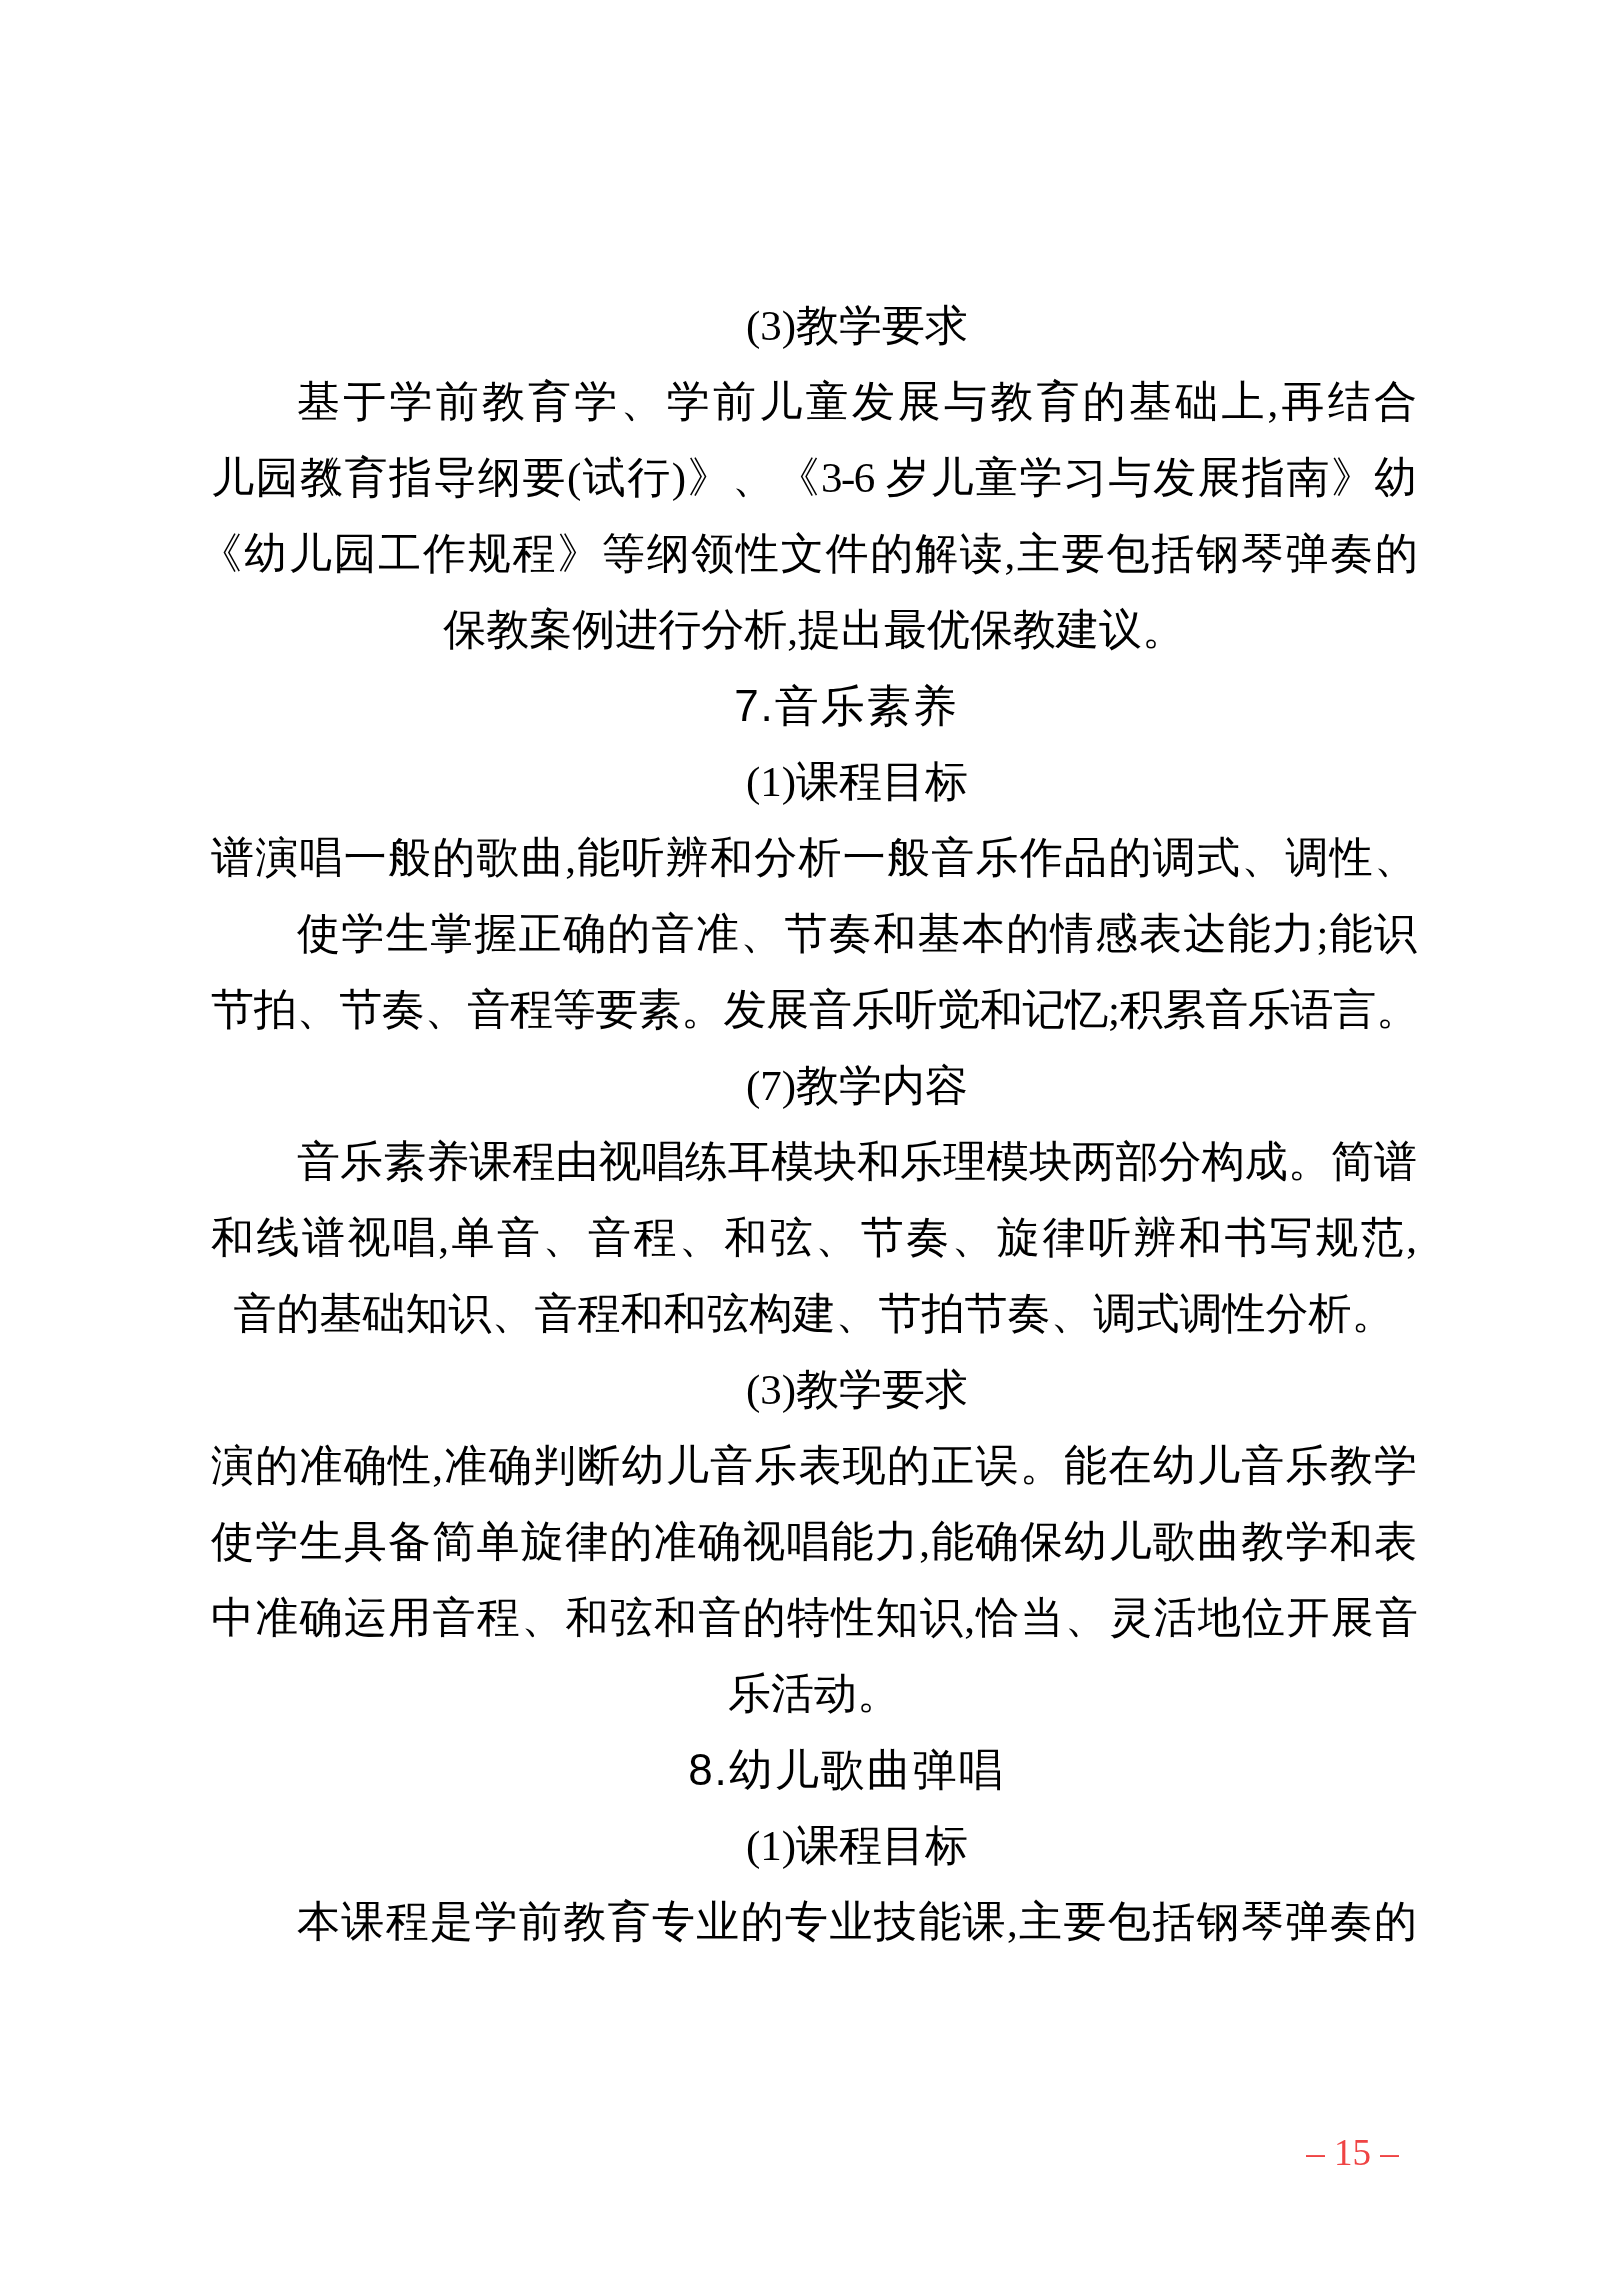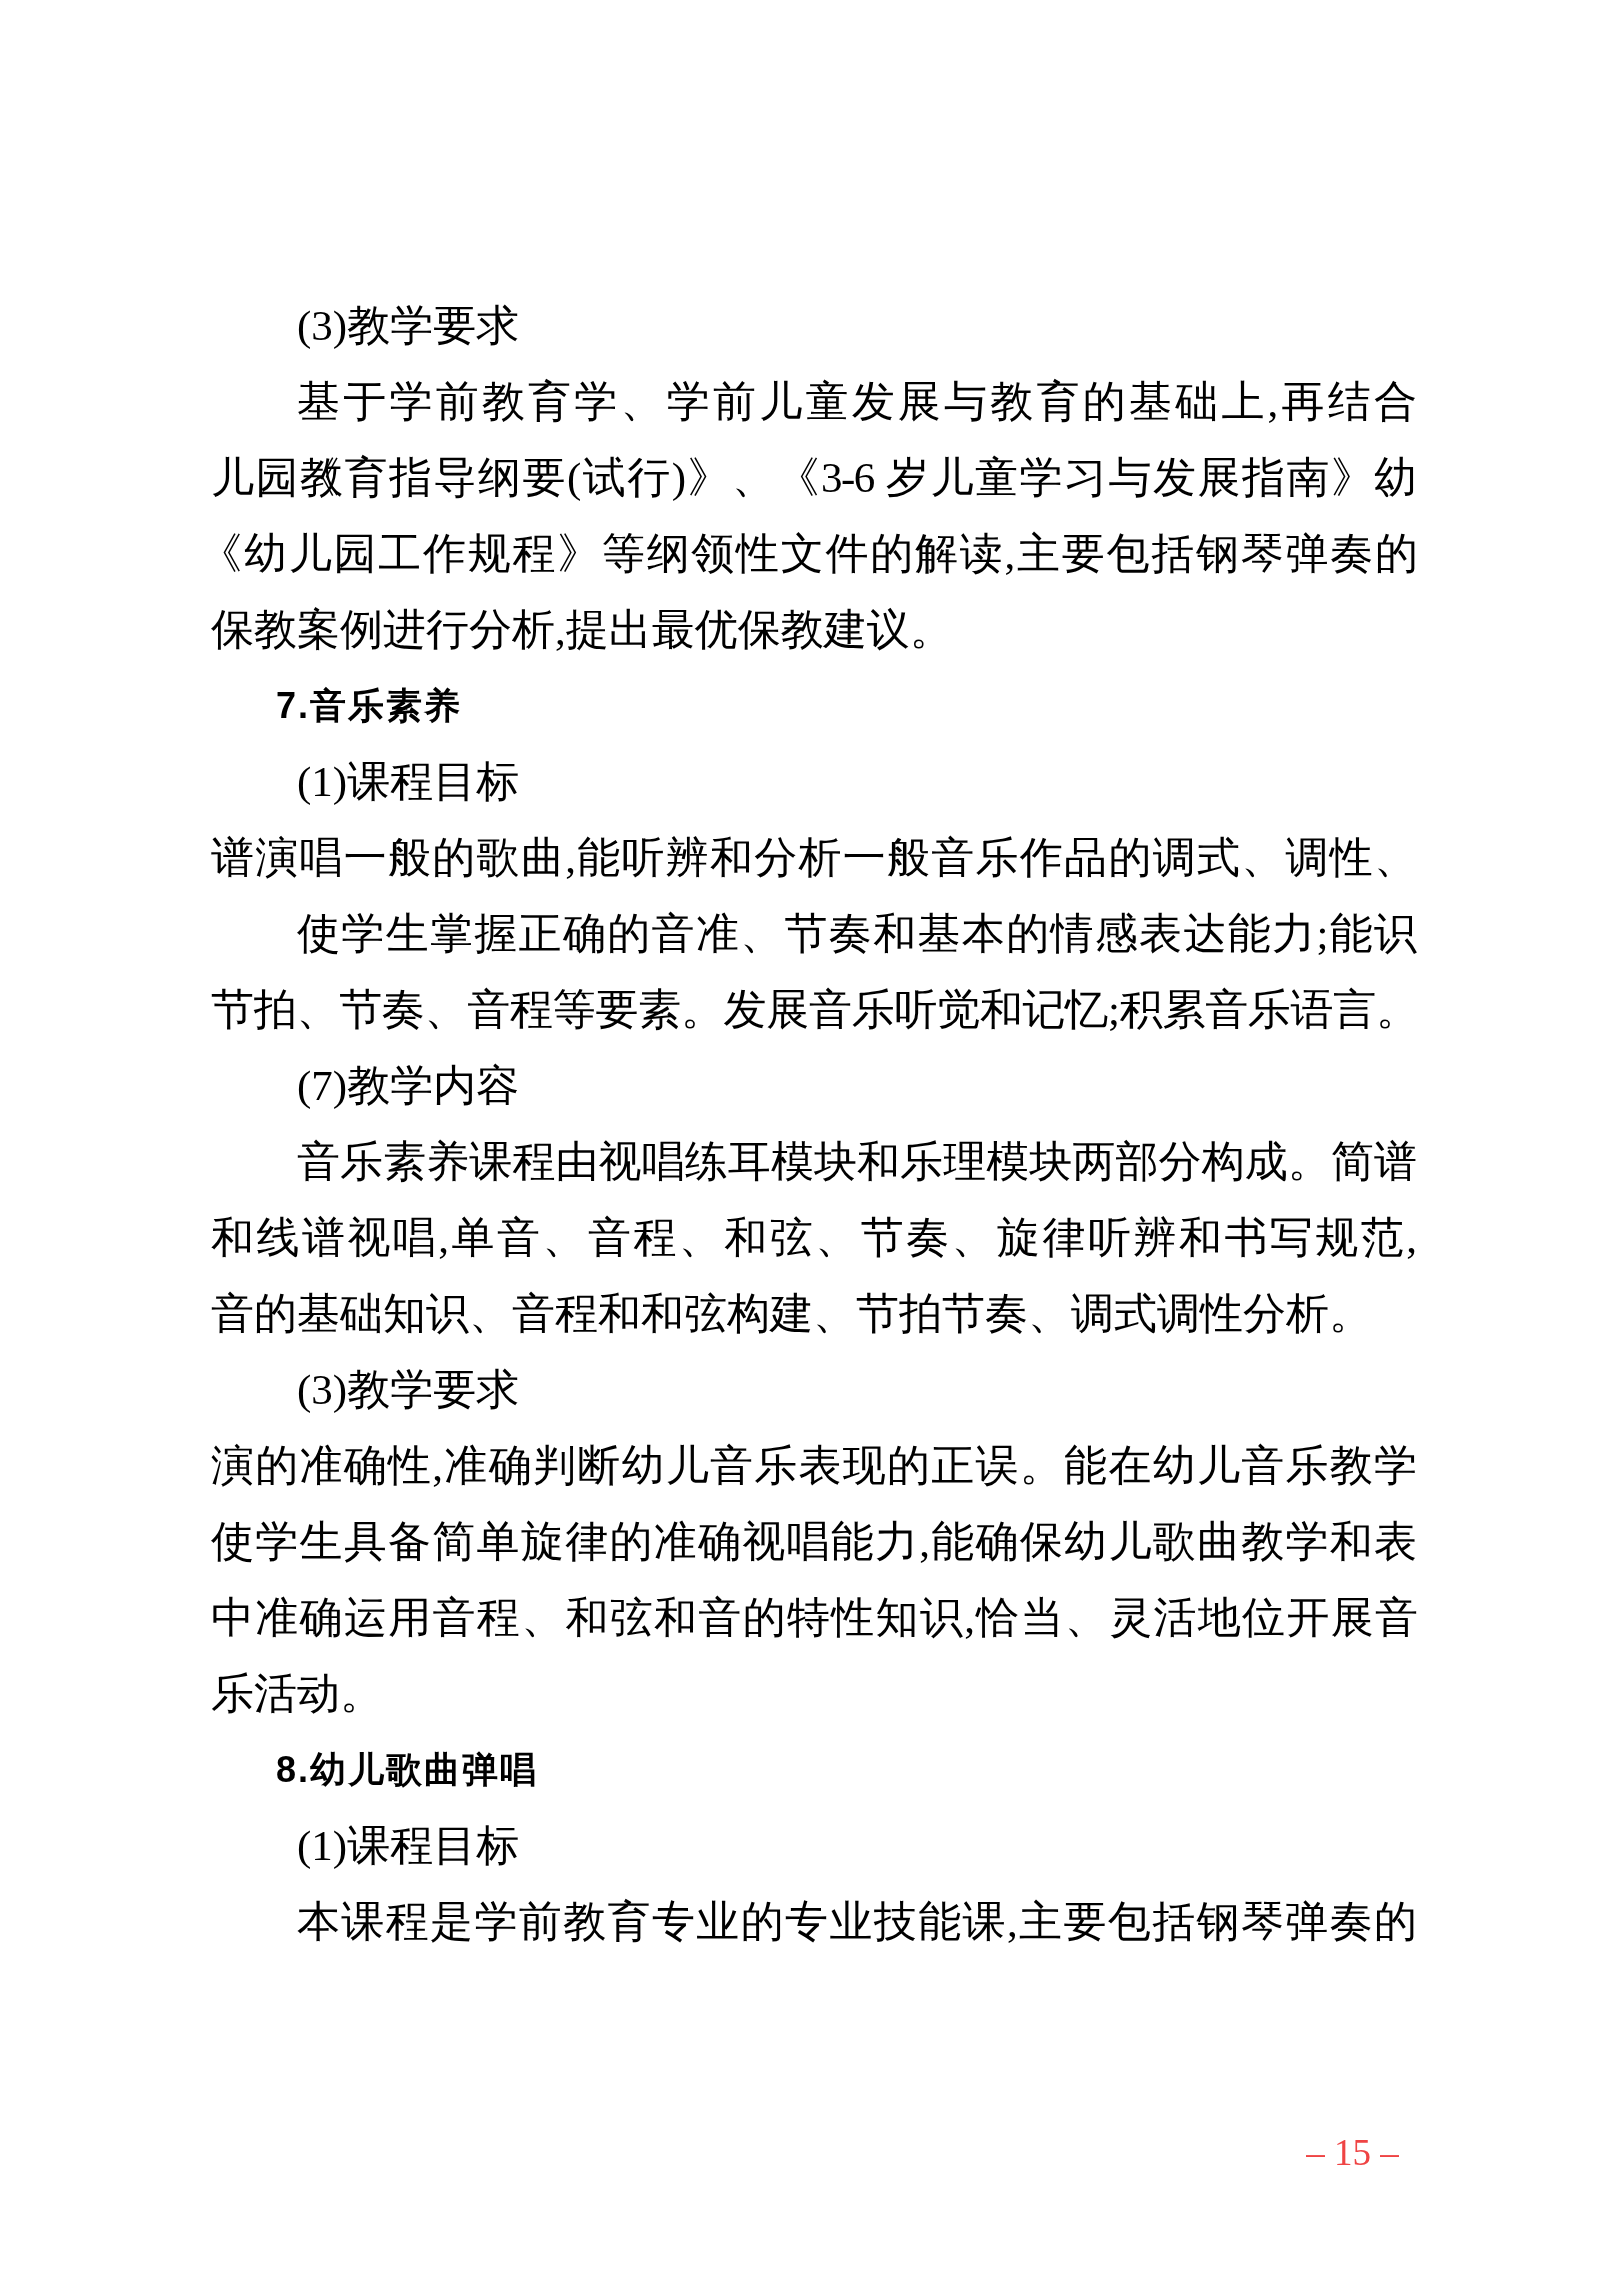--- a/index.html
+++ b/index.html
@@ -18,35 +18,35 @@
     top: 288px;
     width: 1206px;
     font-family: "Liberation Serif", "DejaVu Serif", serif;
     font-size: 43px;
     color: #000;
   }
   .ln {
     height: 76px;
     line-height: 76px;
     white-space: normal;
-    text-align: left;
+    text-align: center;
   }
   
   .j {
     text-align: justify;
     text-align-last: justify;
     text-justify: inter-character;
   }
   
   .ind { padding-left: 86px; }
   
   .hd {
     font-family: "Liberation Sans", "DejaVu Sans", sans-serif;
-    font-weight: bold;
-    font-size: 36px;
+    font-weight: normal;
+    font-size: 44px;
     padding-left: 65px;
     letter-spacing: 2px;
   }
   
   .hang { margin-left: -11.8px; }
   .ls15n { letter-spacing: -1.5px; }
   .ls1n  { letter-spacing: -1px; }
   .ls2n  { letter-spacing: -2px; }
   .pagenum {
     position: absolute;

